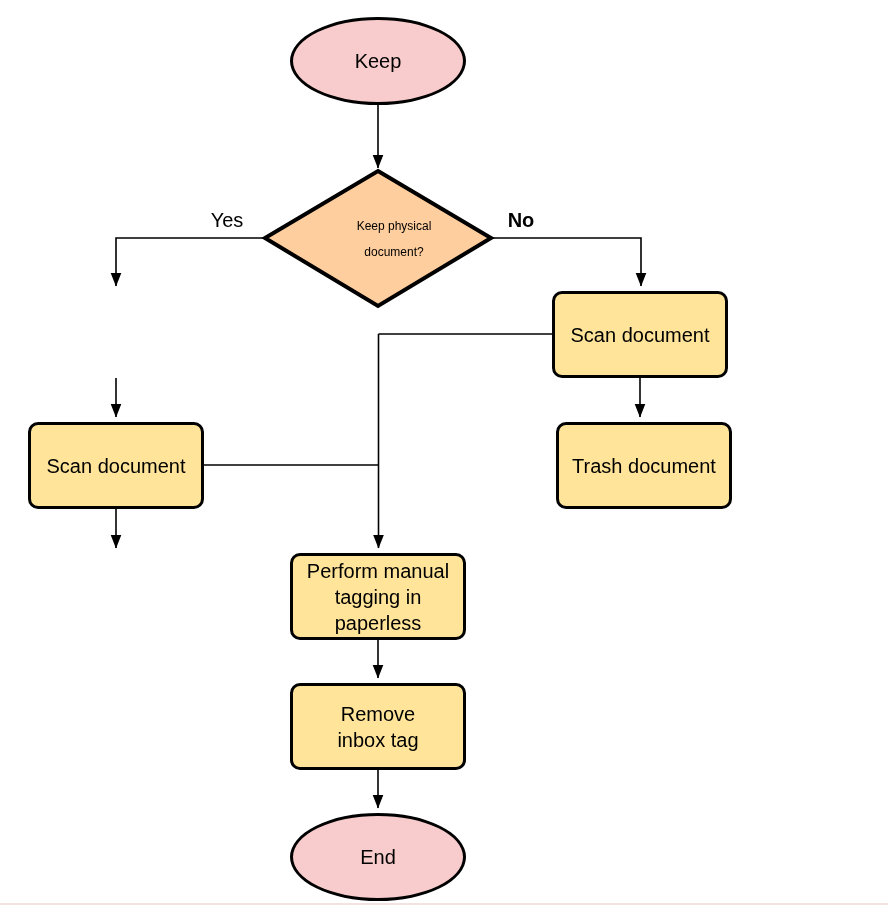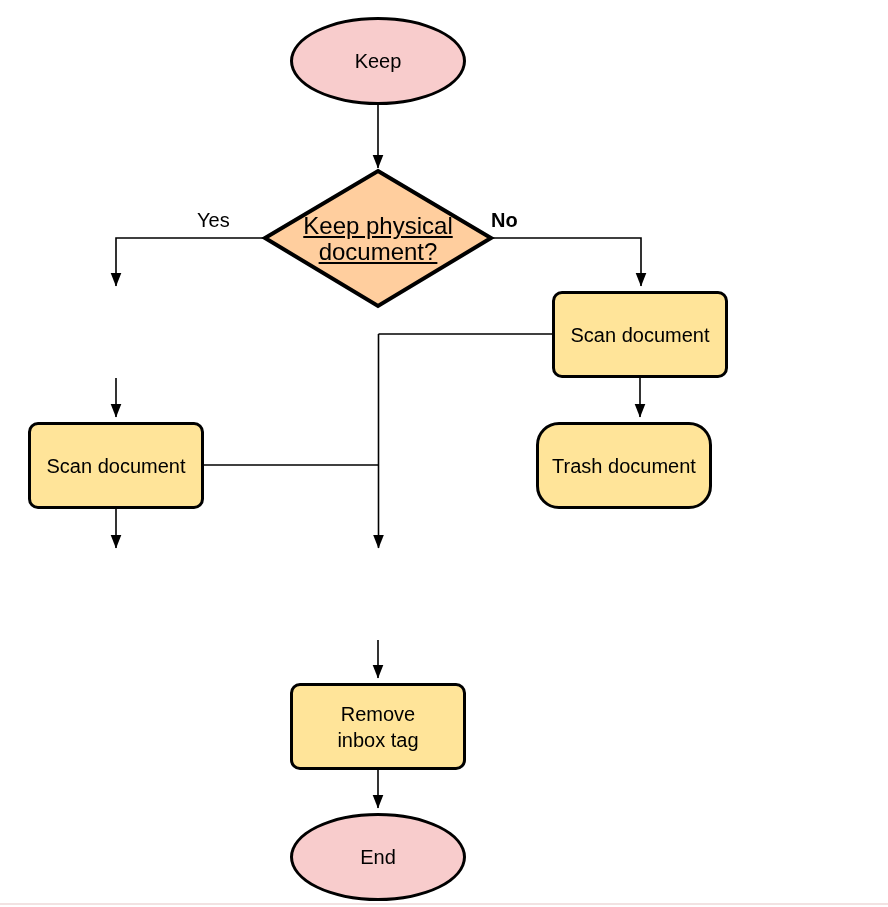--- a/index.html
+++ b/index.html
@@ -42,56 +42,56 @@
   }
   .terminal {
     background: #F8CCCC;
     border: 3.5px solid #000000;
     border-radius: 50%;
     width: 176px;
     height: 88px;
   }
   .decision-label {
     position: absolute;
-    left: 265px; top: 172px;
+    left: 281px; top: 172px;
     width: 226px; height: 133px;
     display: flex;
     align-items: center;
     justify-content: center;
     text-align: center;
     white-space: pre-line;
-    font-size: 24px;
+    font-size: 12px;
     line-height: 26px;
-    text-decoration: underline;
   }
   .edge-label {
     position: absolute;
     width: 60px;
     top: 208px;
+    text-align: center;
     font-size: 20px;
     line-height: 24px;
   }
   .edge-label.yes { left: 197px; }
   .edge-label.no  { left: 491px; font-weight: bold; }
   .note {
     position: absolute;
     left: 482px; top: 590px;
     width: 400px;
     font-size: 19px;
     font-style: italic;
     line-height: 27px;
     white-space: pre-line;
   }
   
   .n-start      { left: 290px; top: 17px;  }
   .n-write-asn  { left: 28px;  top: 291px; }
   .n-scan-left  { left: 28px;  top: 422px; }
   .n-archive    { left: 28px;  top: 553px; }
   .n-scan-right { left: 552px; top: 291px; }
-  .n-trash      { left: 536px; top: 422px; border-radius: 23px; }
+  .n-trash      { left: 556px; top: 422px; }
   .n-tagging    { left: 290px; top: 553px; }
   .n-remove     { left: 290px; top: 683px; }
   .n-end        { left: 290px; top: 813px; }
   .page-bottom-edge {
     position: absolute;
     left: 0; top: 903px;
     width: 888px; height: 1.5px;
     background: #f2e2e2;
   }
 </style>
@@ -131,20 +131,23 @@
   <div class="edge-label no">No</div>
 
 
   <div class="node process n-scan-left">Scan document</div>
 
 
   <div class="node process n-scan-right">Scan document</div>
 
   <div class="node process n-trash">Trash document</div>
 
+  <div class="node process n-tagging">Perform manual
+tagging in
+paperless</div>
 
 
   <div class="node terminal n-end">End</div>
 
   <div class="node process n-remove">Remove
 inbox tag</div>
 
   <div class="page-bottom-edge"></div>
 
 </div>

